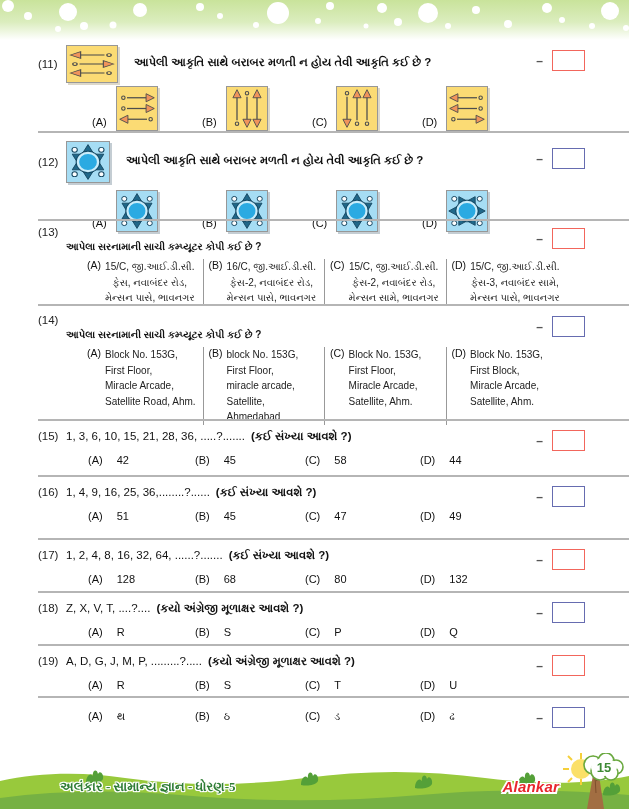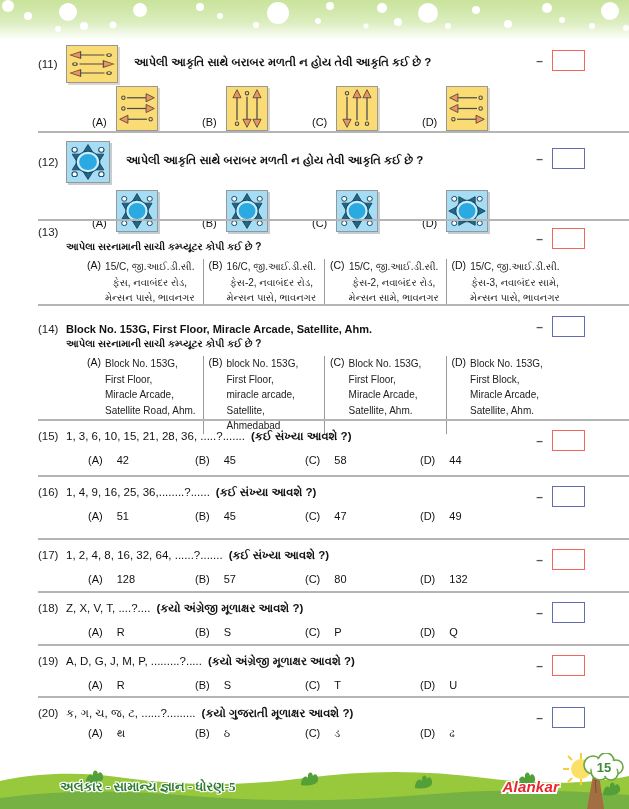--- a/index.html
+++ b/index.html
@@ -330,23 +330,22 @@
           <div class="addr-lines">
             <div>15/C, જી.આઈ.ડી.સી.</div>
             <div>ફેસ-3, નવાબંદર સામે,</div>
             <div>મેન્સન પાસે, ભાવનગર</div>
           </div>
         </div>
       </div>
     </div>
 
     <div class="q" style="height:115px">
-      <div class="addr-line1" style="margin-top:12px">
+      <div class="addr-line1" style="margin-top:3px">
         <span class="qnum">(14)</span>
-        <span class="line1">Block No. 153G,  First Floor, Miracle Arcade, Satellite, Ahm.</span>
       </div>
       <div class="addr-line2">આપેલા સરનામાની સાચી કમ્પ્યૂટર કોપી કઈ છે ?</div>
       <div class="answer" style="top:10px">
         <span class="dash">–</span>
         <span class="ansbox blue"></span>
       </div>
       <div class="addr-options">
         <div class="addr-col">
           <span class="optlabel">(A)</span>
           <div class="addr-lines">
@@ -456,21 +455,21 @@
         <span class="dash">–</span>
         <span class="ansbox red"></span>
       </div>
       <div class="seq-options">
         <div class="seq-opt">
             <span class="optlabel">(A)</span>
             <span class="optval">128</span>
           </div>
         <div class="seq-opt">
             <span class="optlabel">(B)</span>
-            <span class="optval">57</span>
+            <span class="optval">68</span>
           </div>
         <div class="seq-opt">
             <span class="optlabel">(C)</span>
             <span class="optval">80</span>
           </div>
         <div class="seq-opt">
             <span class="optlabel">(D)</span>
             <span class="optval">132</span>
           </div>
       </div>
@@ -530,25 +529,20 @@
             <span class="optval">T</span>
           </div>
         <div class="seq-opt">
             <span class="optlabel">(D)</span>
             <span class="optval">U</span>
           </div>
       </div>
     </div>
 
     <div class="q" style="height:46px">
-      <div class="seq-line">
-        <span class="qnum">(20)</span>
-        <span class="seq-text">ક, ગ, ચ, જ, ટ,  ......?.........</span>
-        <span class="seq-hint">(કયો ગુજરાતી મૂળાક્ષર આવશે ?)</span>
-      </div>
       <div class="answer" style="top:9px">
         <span class="dash">–</span>
         <span class="ansbox blue"></span>
       </div>
       <div class="seq-options" style="margin-top:7px">
         <div class="seq-opt">
             <span class="optlabel">(A)</span>
             <span class="optval">થ</span>
           </div>
         <div class="seq-opt">

